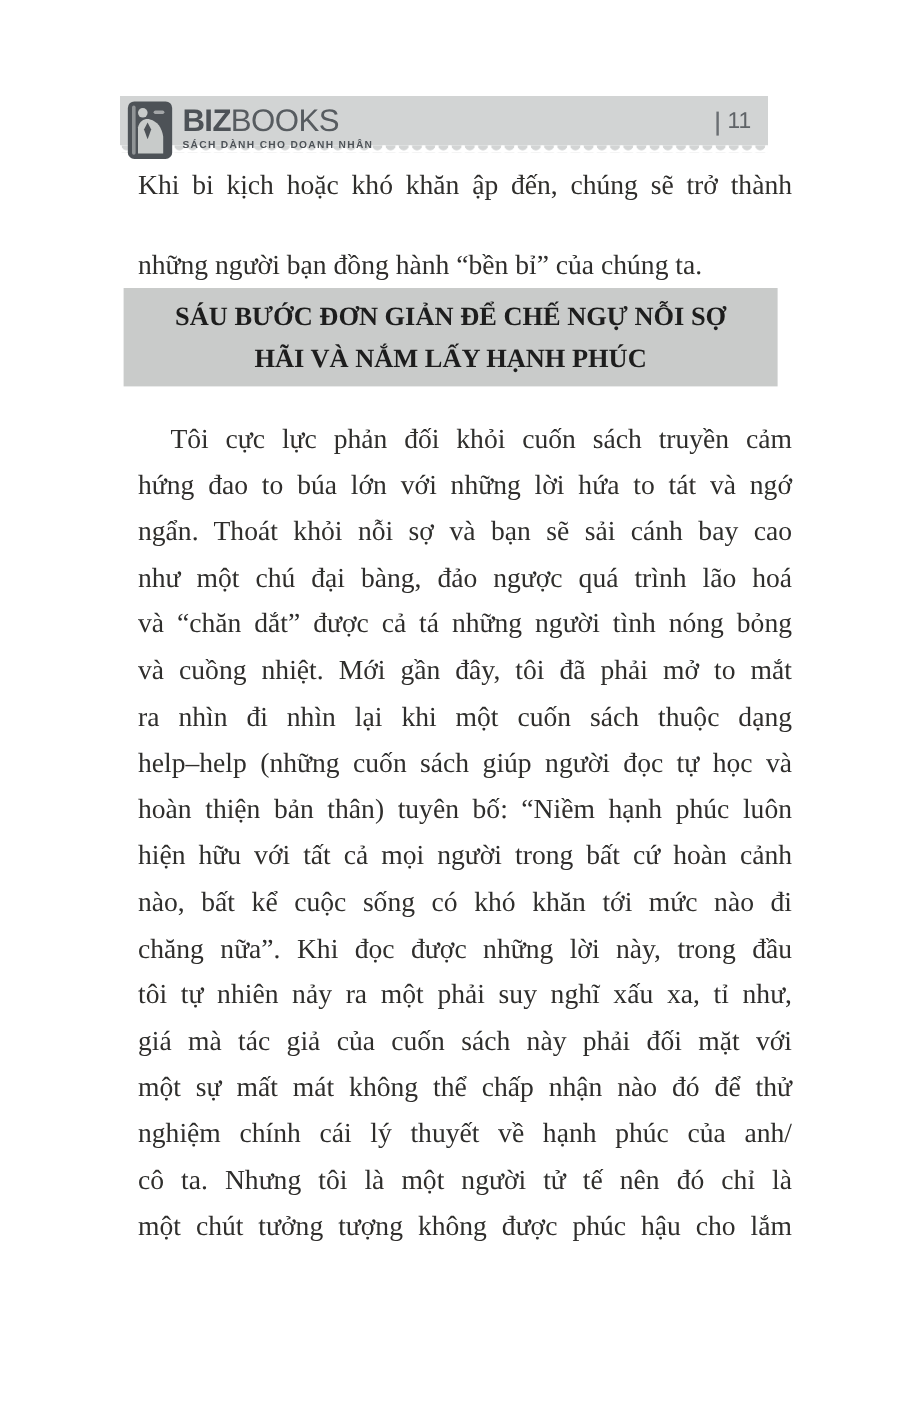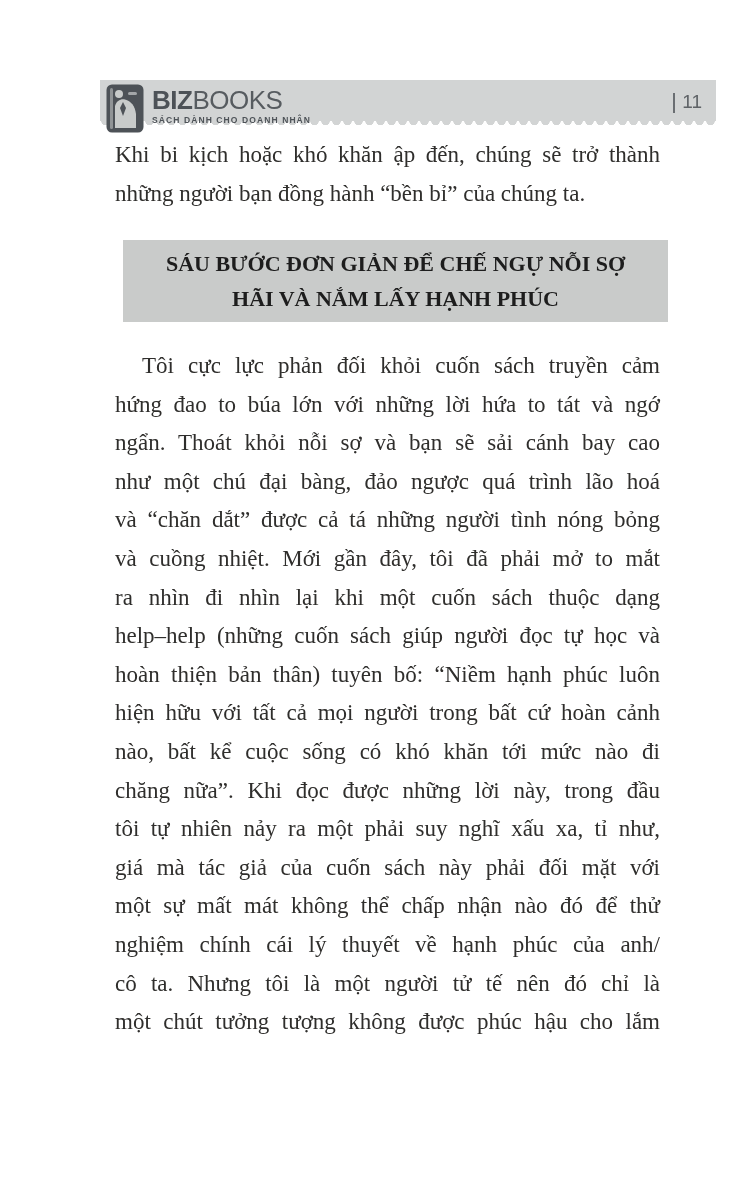--- a/index.html
+++ b/index.html
@@ -4,21 +4,21 @@
 <style>
   html,body{margin:0;padding:0;}
   body{
     width:748px;height:1184px;background:#ffffff;position:relative;
     font-family:"Liberation Serif", serif;color:#2f2e2c;overflow:hidden;
   }
   .page{position:absolute;inset:0;}
 
   
   .page-header{
-    position:absolute;left:100px;top:80px;width:616px;height:41px;
+    position:absolute;left:100px;top:80px;width:540px;height:41px;
   }
   .scallop{
     position:absolute;left:0;top:100%;width:100%;height:6px;
     background:radial-gradient(circle at 5.5px 0px, currentColor 4px, rgba(0,0,0,0) 4.5px);
     background-size:11px 6px;background-repeat:repeat-x;
   }
   .logo-badge{position:absolute;left:6px;top:4px;width:38px;height:49px;}
   .wordmark{position:absolute;left:52px;top:7px;font-family:"Liberation Sans", sans-serif;}
   .brand-line{font-size:26px;line-height:26px;letter-spacing:-0.5px;}
   .brand-bold{font-weight:bold;}
@@ -27,30 +27,30 @@
   .page-num-wrap{
     position:absolute;right:14px;top:9px;height:24px;display:flex;align-items:flex-end;
     font-family:"Liberation Sans", sans-serif;font-size:19px;color:#5f6367;
   }
   .pn-divider{width:2px;height:20px;background:#6a6e72;margin-right:7px;}
 
   
   .textcol{position:absolute;left:115px;width:545px;font-size:23px;line-height:38.6px;}
   .tline{text-align:justify;text-align-last:justify;}
   .para-intro{top:136px;}
-  .para-intro .tline-end{text-align-last:left;}
+  .para-intro .tline-end{text-align-last:left;margin-top:27px;}
   .para-main{top:347px;}
   .para-main .tline:first-child{text-indent:27px;}
   .para-main .tline-end{text-align-last:justify;}
 
   
   .title-box{
     position:absolute;left:103px;top:240px;width:545px;height:82px;
     display:flex;flex-direction:column;justify-content:center;align-items:center;
-    font-weight:bold;font-size:22px;line-height:35px;color:#1d1d1d;margin-left:20px;
+    font-weight:bold;font-size:22px;line-height:35px;color:#1d1d1d;
   }
   .title-box .tline{text-align:center;text-align-last:center;white-space:nowrap;width:100%;}
 </style>
 </head>
 <body>
 
 <div class="page">
 
   <div class="page-header" style="background: rgb(210, 212, 212);">
     <div class="scallop" style="color: rgb(210, 212, 212);"></div>

